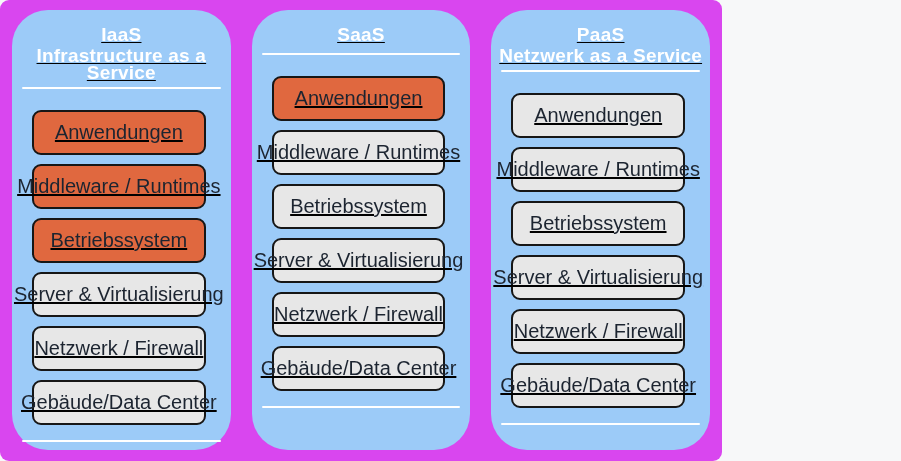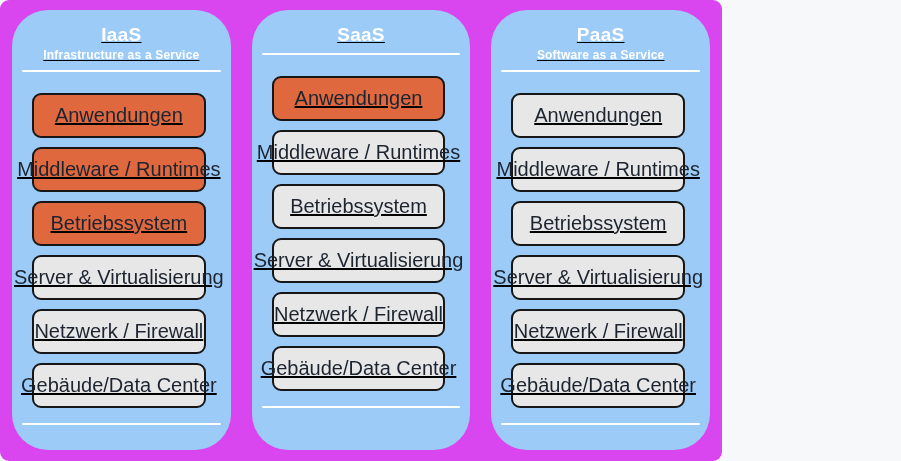--- a/index.html
+++ b/index.html
@@ -34,21 +34,21 @@
   }
   .col-header { text-align: center; padding-top: 13px; }
   .col-title {
     font-size: 19px;
     font-weight: bold;
     color: #ffffff;
     line-height: 24px;
     letter-spacing: 0.3px;
   }
   .col-subtitle {
-    font-size: 12px;
+    font-size: 19px;
     font-weight: bold;
     color: #ffffff;
     line-height: 17px;
     letter-spacing: 0.2px;
   }
   .divider {
     height: 2px;
     background: #ffffff;
     margin: 6px 10px 0 10px;
     border-radius: 1px;
@@ -114,21 +114,21 @@
       <div class="layer">Server &amp; Virtualisierung</div>
       <div class="layer">Netzwerk / Firewall</div>
       <div class="layer">Gebäude/Data Center</div>
     </div>
     <div class="bottom-divider"></div>
   </div>
 
   <div class="column">
     <div class="col-header">
       <div class="col-title">PaaS</div>
-      <div class="col-subtitle">Software as a Service</div>
+      <div class="col-subtitle">Netzwerk as a Service</div>
     </div>
     <div class="divider"></div>
     <div class="layers">
       <div class="layer">Anwendungen</div>
       <div class="layer">Middleware / Runtimes</div>
       <div class="layer">Betriebssystem</div>
       <div class="layer">Server &amp; Virtualisierung</div>
       <div class="layer">Netzwerk / Firewall</div>
       <div class="layer">Gebäude/Data Center</div>
     </div>

